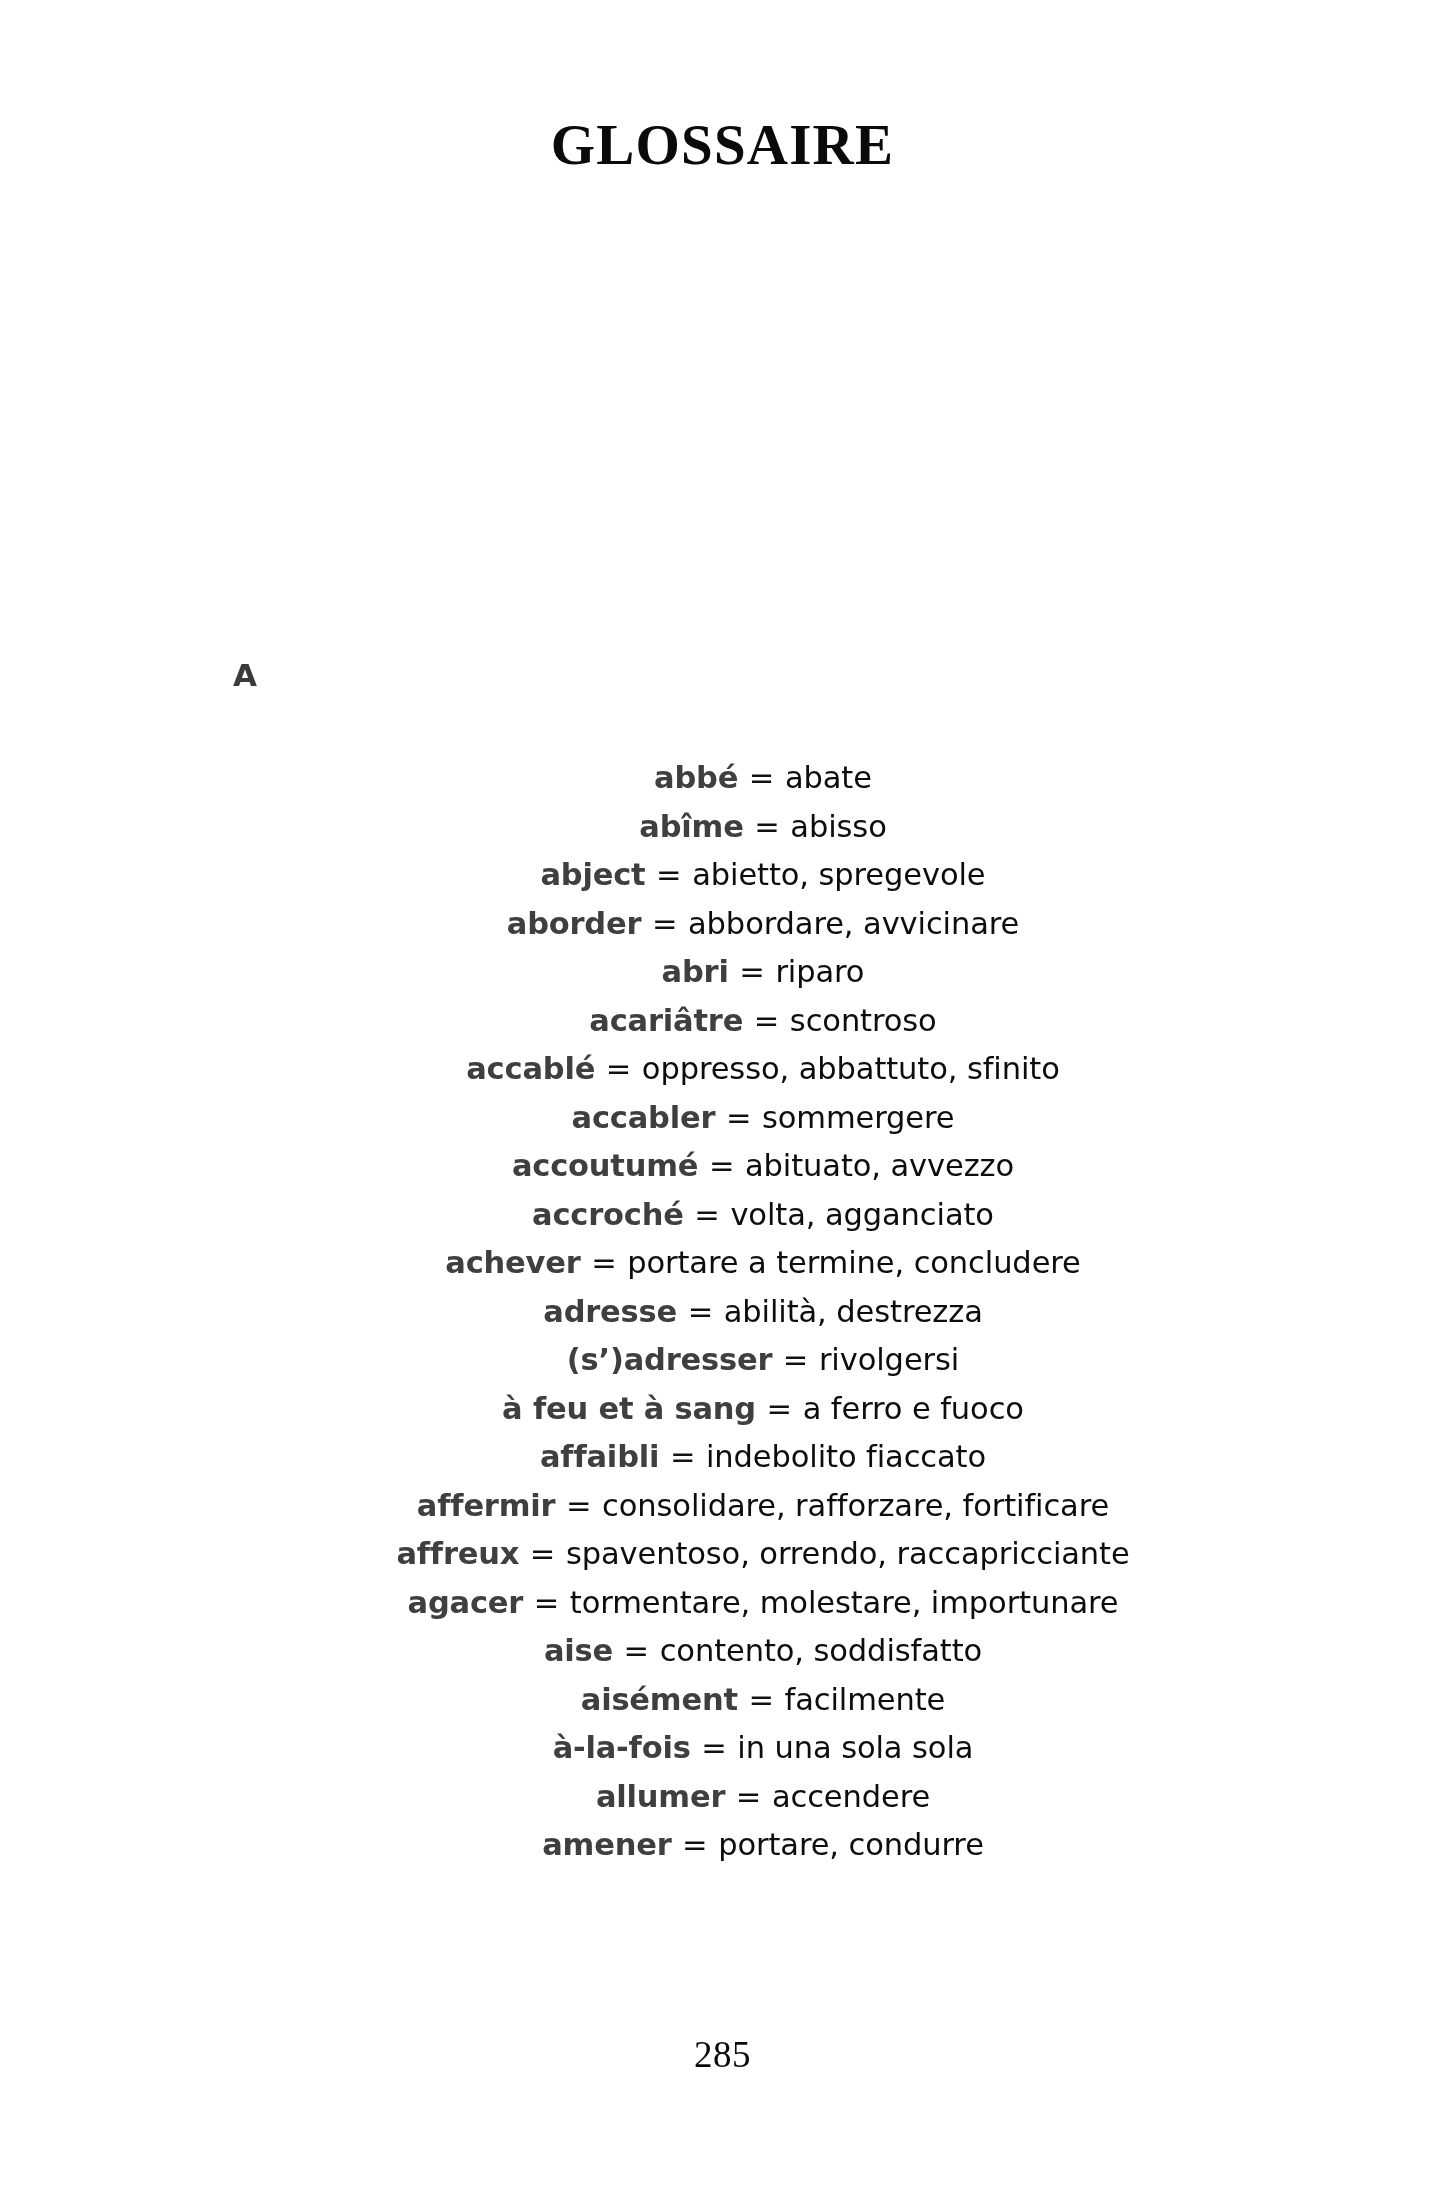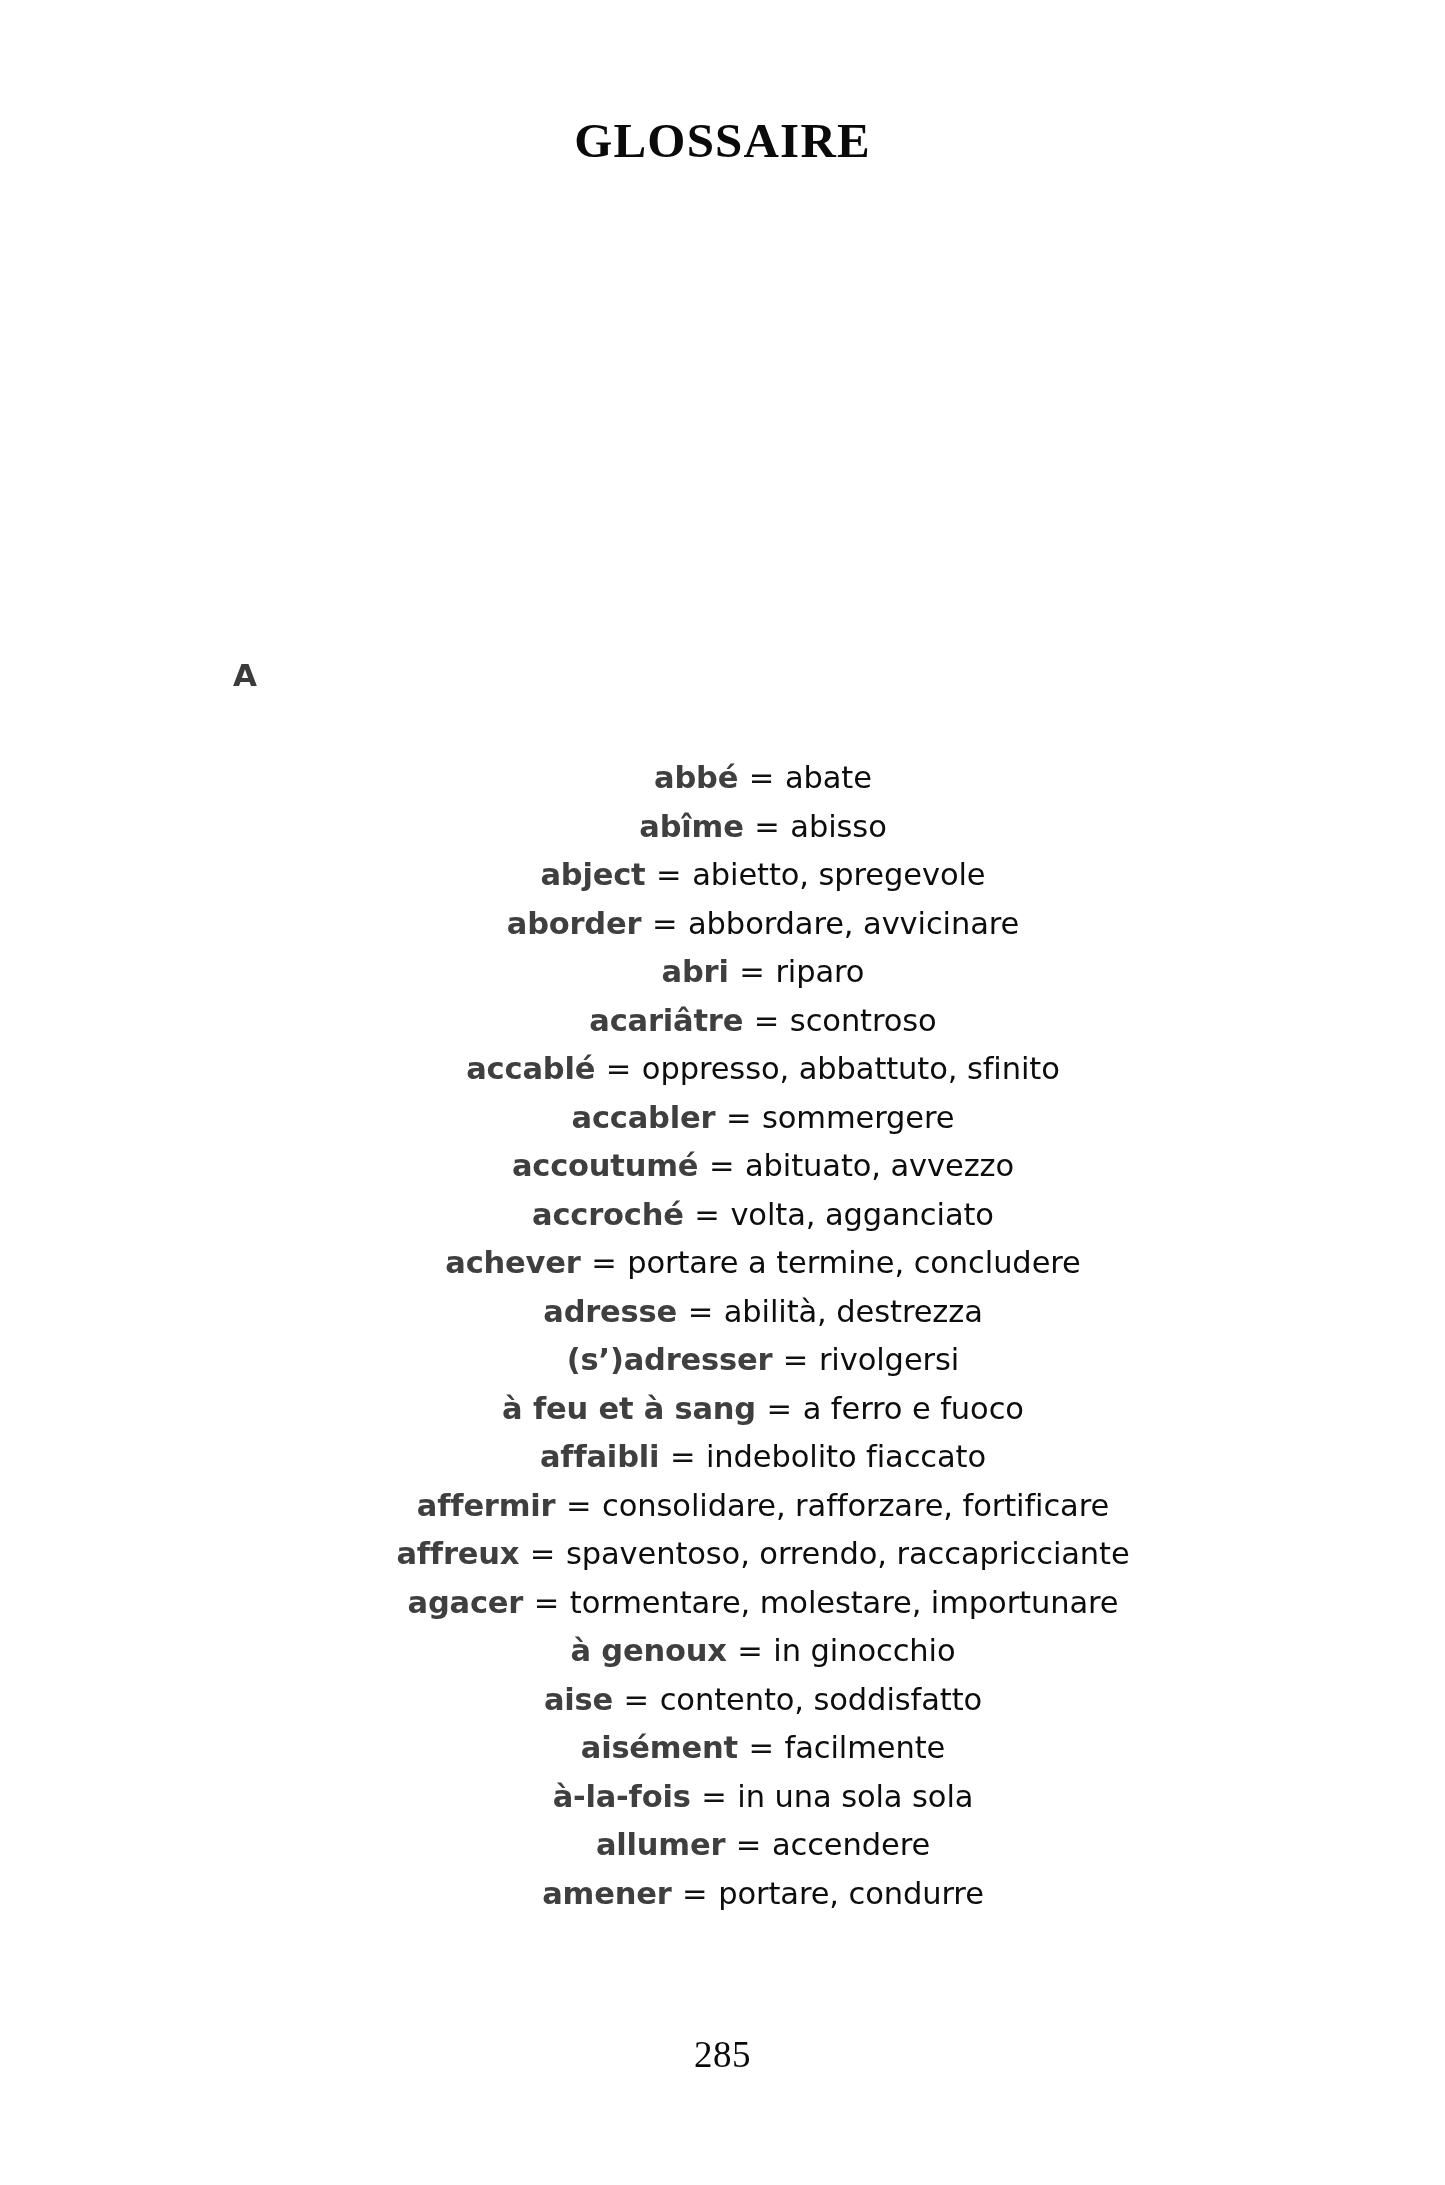--- a/index.html
+++ b/index.html
@@ -24,21 +24,21 @@
 
   
   .page-title {
     position: absolute;
     top: 112px;
     left: 0;
     width: 1445px;
     text-align: center;
     font-family: "Liberation Serif", "DejaVu Serif", serif;
     font-weight: 700;
-    font-size: 49px;
+    font-size: 57px;
     letter-spacing: 1.2px;
     color: #0a0a0a;
     white-space: nowrap;
   }
 
   
   .text-block {
     position: absolute;
     left: 233px;
     top: 660px;
@@ -125,21 +125,20 @@
         <li class="entry"><span class="term">accoutumé</span> <span class="eq">=</span> <span class="gloss">abituato, avvezzo</span></li>
         <li class="entry"><span class="term">accroché</span> <span class="eq">=</span> <span class="gloss">volta, agganciato</span></li>
         <li class="entry"><span class="term">achever</span> <span class="eq">=</span> <span class="gloss">portare a termine, concludere</span></li>
         <li class="entry"><span class="term">adresse</span> <span class="eq">=</span> <span class="gloss">abilità, destrezza</span></li>
         <li class="entry"><span class="term">(s’)adresser</span> <span class="eq">=</span> <span class="gloss">rivolgersi</span></li>
         <li class="entry"><span class="term">à feu et à sang</span> <span class="eq">=</span> <span class="gloss">a ferro e fuoco</span></li>
         <li class="entry"><span class="term">affaibli</span> <span class="eq">=</span> <span class="gloss">indebolito fiaccato</span></li>
         <li class="entry"><span class="term">affermir</span> <span class="eq">=</span> <span class="gloss">consolidare, rafforzare, fortificare</span></li>
         <li class="entry"><span class="term">affreux</span> <span class="eq">=</span> <span class="gloss">spaventoso, orrendo, raccapricciante</span></li>
         <li class="entry"><span class="term">agacer</span> <span class="eq">=</span> <span class="gloss">tormentare, molestare, importunare</span></li>
-        <li class="entry"><span class="term">à genoux</span> <span class="eq">=</span> <span class="gloss">in ginocchio</span></li>
         <li class="entry"><span class="term">aise</span> <span class="eq">=</span> <span class="gloss">contento, soddisfatto</span></li>
         <li class="entry"><span class="term">aisément</span> <span class="eq">=</span> <span class="gloss">facilmente</span></li>
         <li class="entry"><span class="term">à-la-fois</span> <span class="eq">=</span> <span class="gloss">in una sola sola</span></li>
         <li class="entry"><span class="term">allumer</span> <span class="eq">=</span> <span class="gloss">accendere</span></li>
         <li class="entry"><span class="term">amener</span> <span class="eq">=</span> <span class="gloss">portare, condurre</span></li>
       </ul>
 
   </div>
 
   <div class="folio">285</div>

